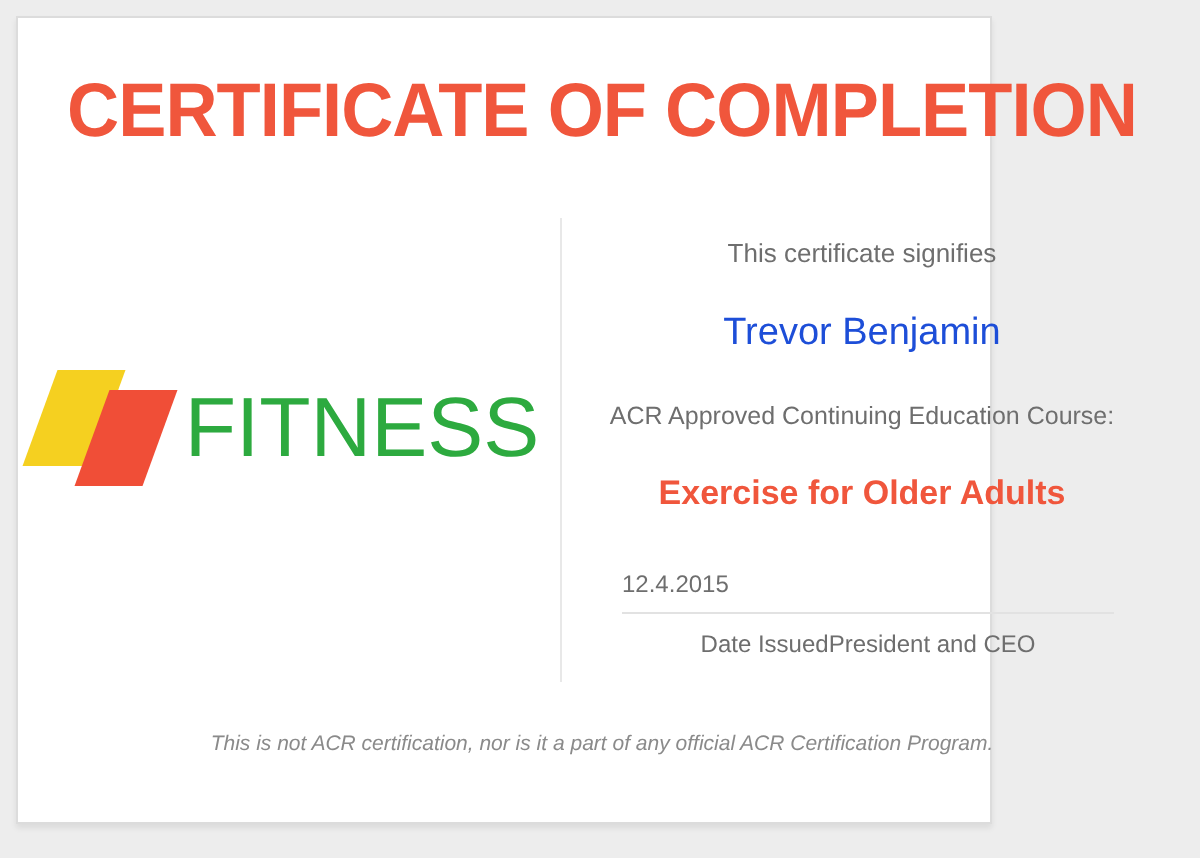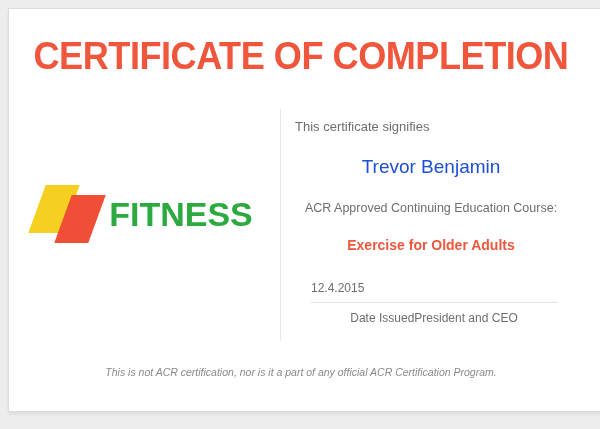--- a/index.html
+++ b/index.html
@@ -11,21 +11,21 @@
     height: 429px;
     background: #ededed;
     font-family: "Liberation Sans", sans-serif;
     overflow: hidden;
   }
 
   .certificate-card {
     position: absolute;
     left: 8px;
     top: 8px;
-    width: 593px;
+    width: 488px;
     height: 404px;
     background: #ffffff;
     border: 1px solid #dcdcdc;
     box-sizing: border-box;
     box-shadow: 0 2px 3px rgba(0,0,0,0.08);
   }
 
   .cert-title {
     position: absolute;
     left: 0;
@@ -74,22 +74,22 @@
     transform: skewX(-20deg);
   }
   .logo-shape.red {
     left: 26px;
     top: 10px;
     background: #f04e37;
     transform: skewX(-20deg);
   }
   .logo-wordmark {
     color: #2daa3f;
-    font-size: 34px;
-    font-weight: bold;
+    font-size: 42px;
+    font-weight: normal;
     letter-spacing: 0px;
     margin-left: 6px;
     line-height: 1;
   }
 
   
   .divider {
     position: absolute;
     left: 271px;
     top: 100px;
@@ -99,41 +99,42 @@
   }
 
   
   .details-panel {
     position: absolute;
     left: 286px;
     top: 100px;
     width: 272px;
   }
   .line-signifies {
+    text-align: center;
     color: #6e6e6e;
     font-size: 13px;
     margin-top: 10px;
   }
   .recipient-name {
     text-align: center;
     color: #1d4ed8;
     font-size: 19px;
     margin-top: 22px;
   }
   .completion-lines {
     text-align: center;
     color: #6e6e6e;
     font-size: 12.5px;
     line-height: 17px;
     margin-top: 22px;
   }
   .course-name {
     text-align: center;
     color: #f0563c;
-    font-size: 14px;
+    font-size: 17px;
     font-weight: bold;
     margin-top: 20px;
   }
   .issue-date {
     color: #6e6e6e;
     font-size: 12px;
     margin-top: 28px;
     padding-left: 16px;
   }
   .signature-rule {

